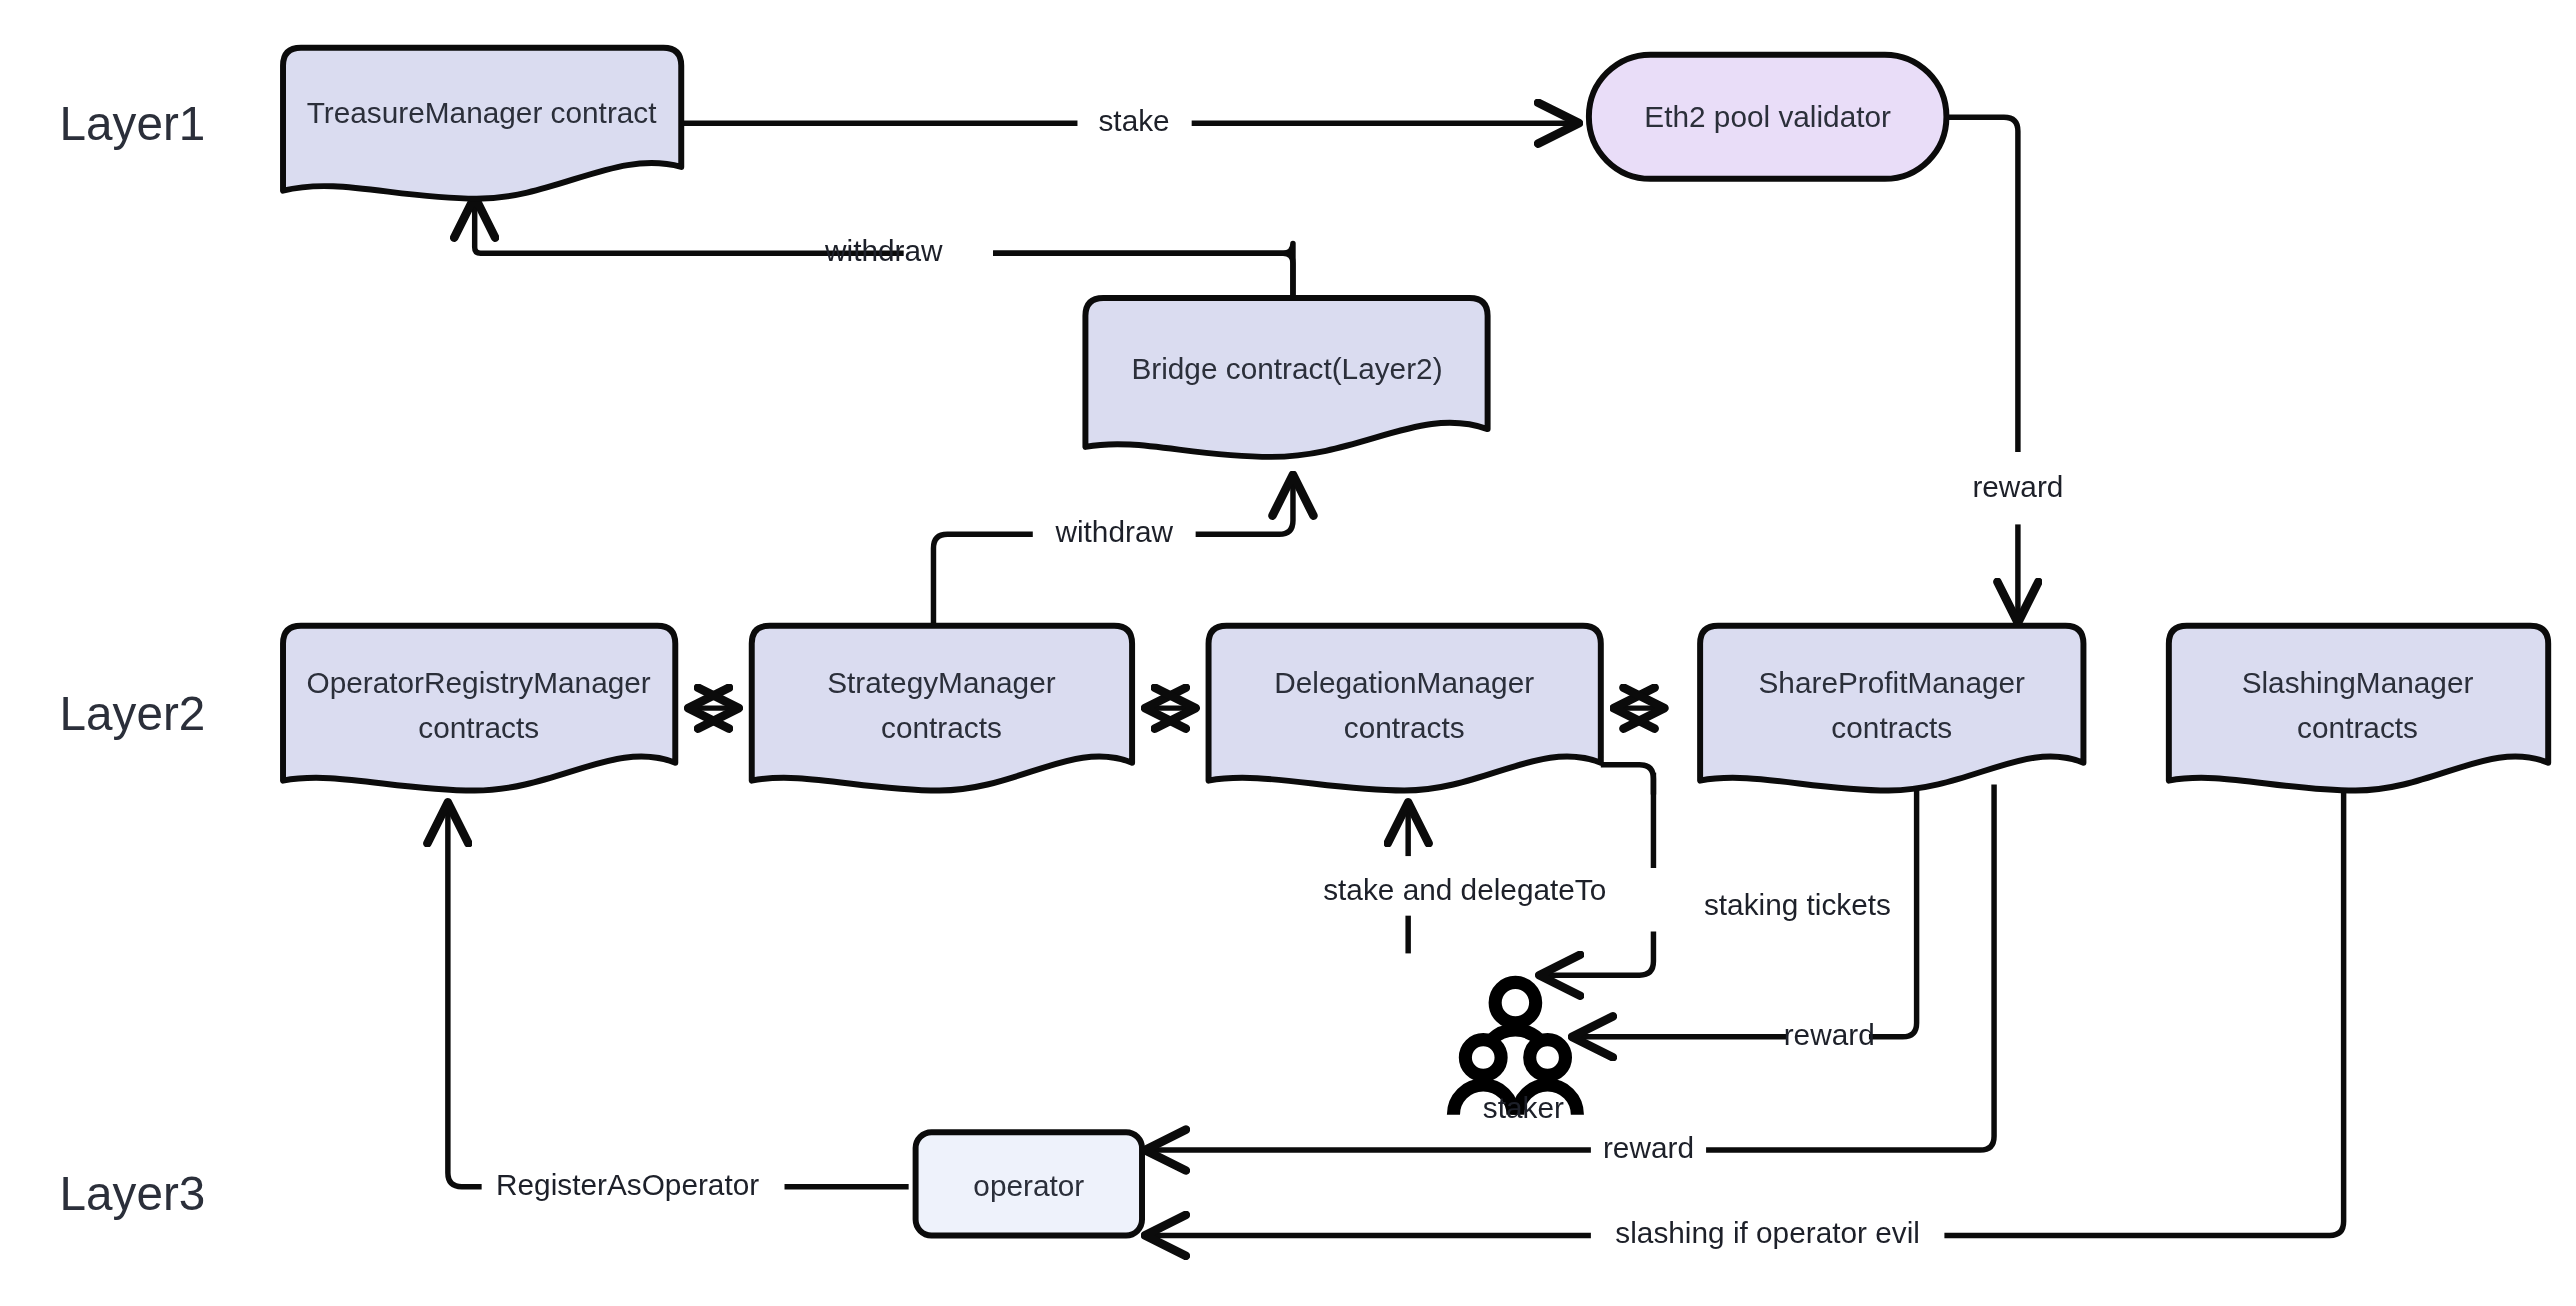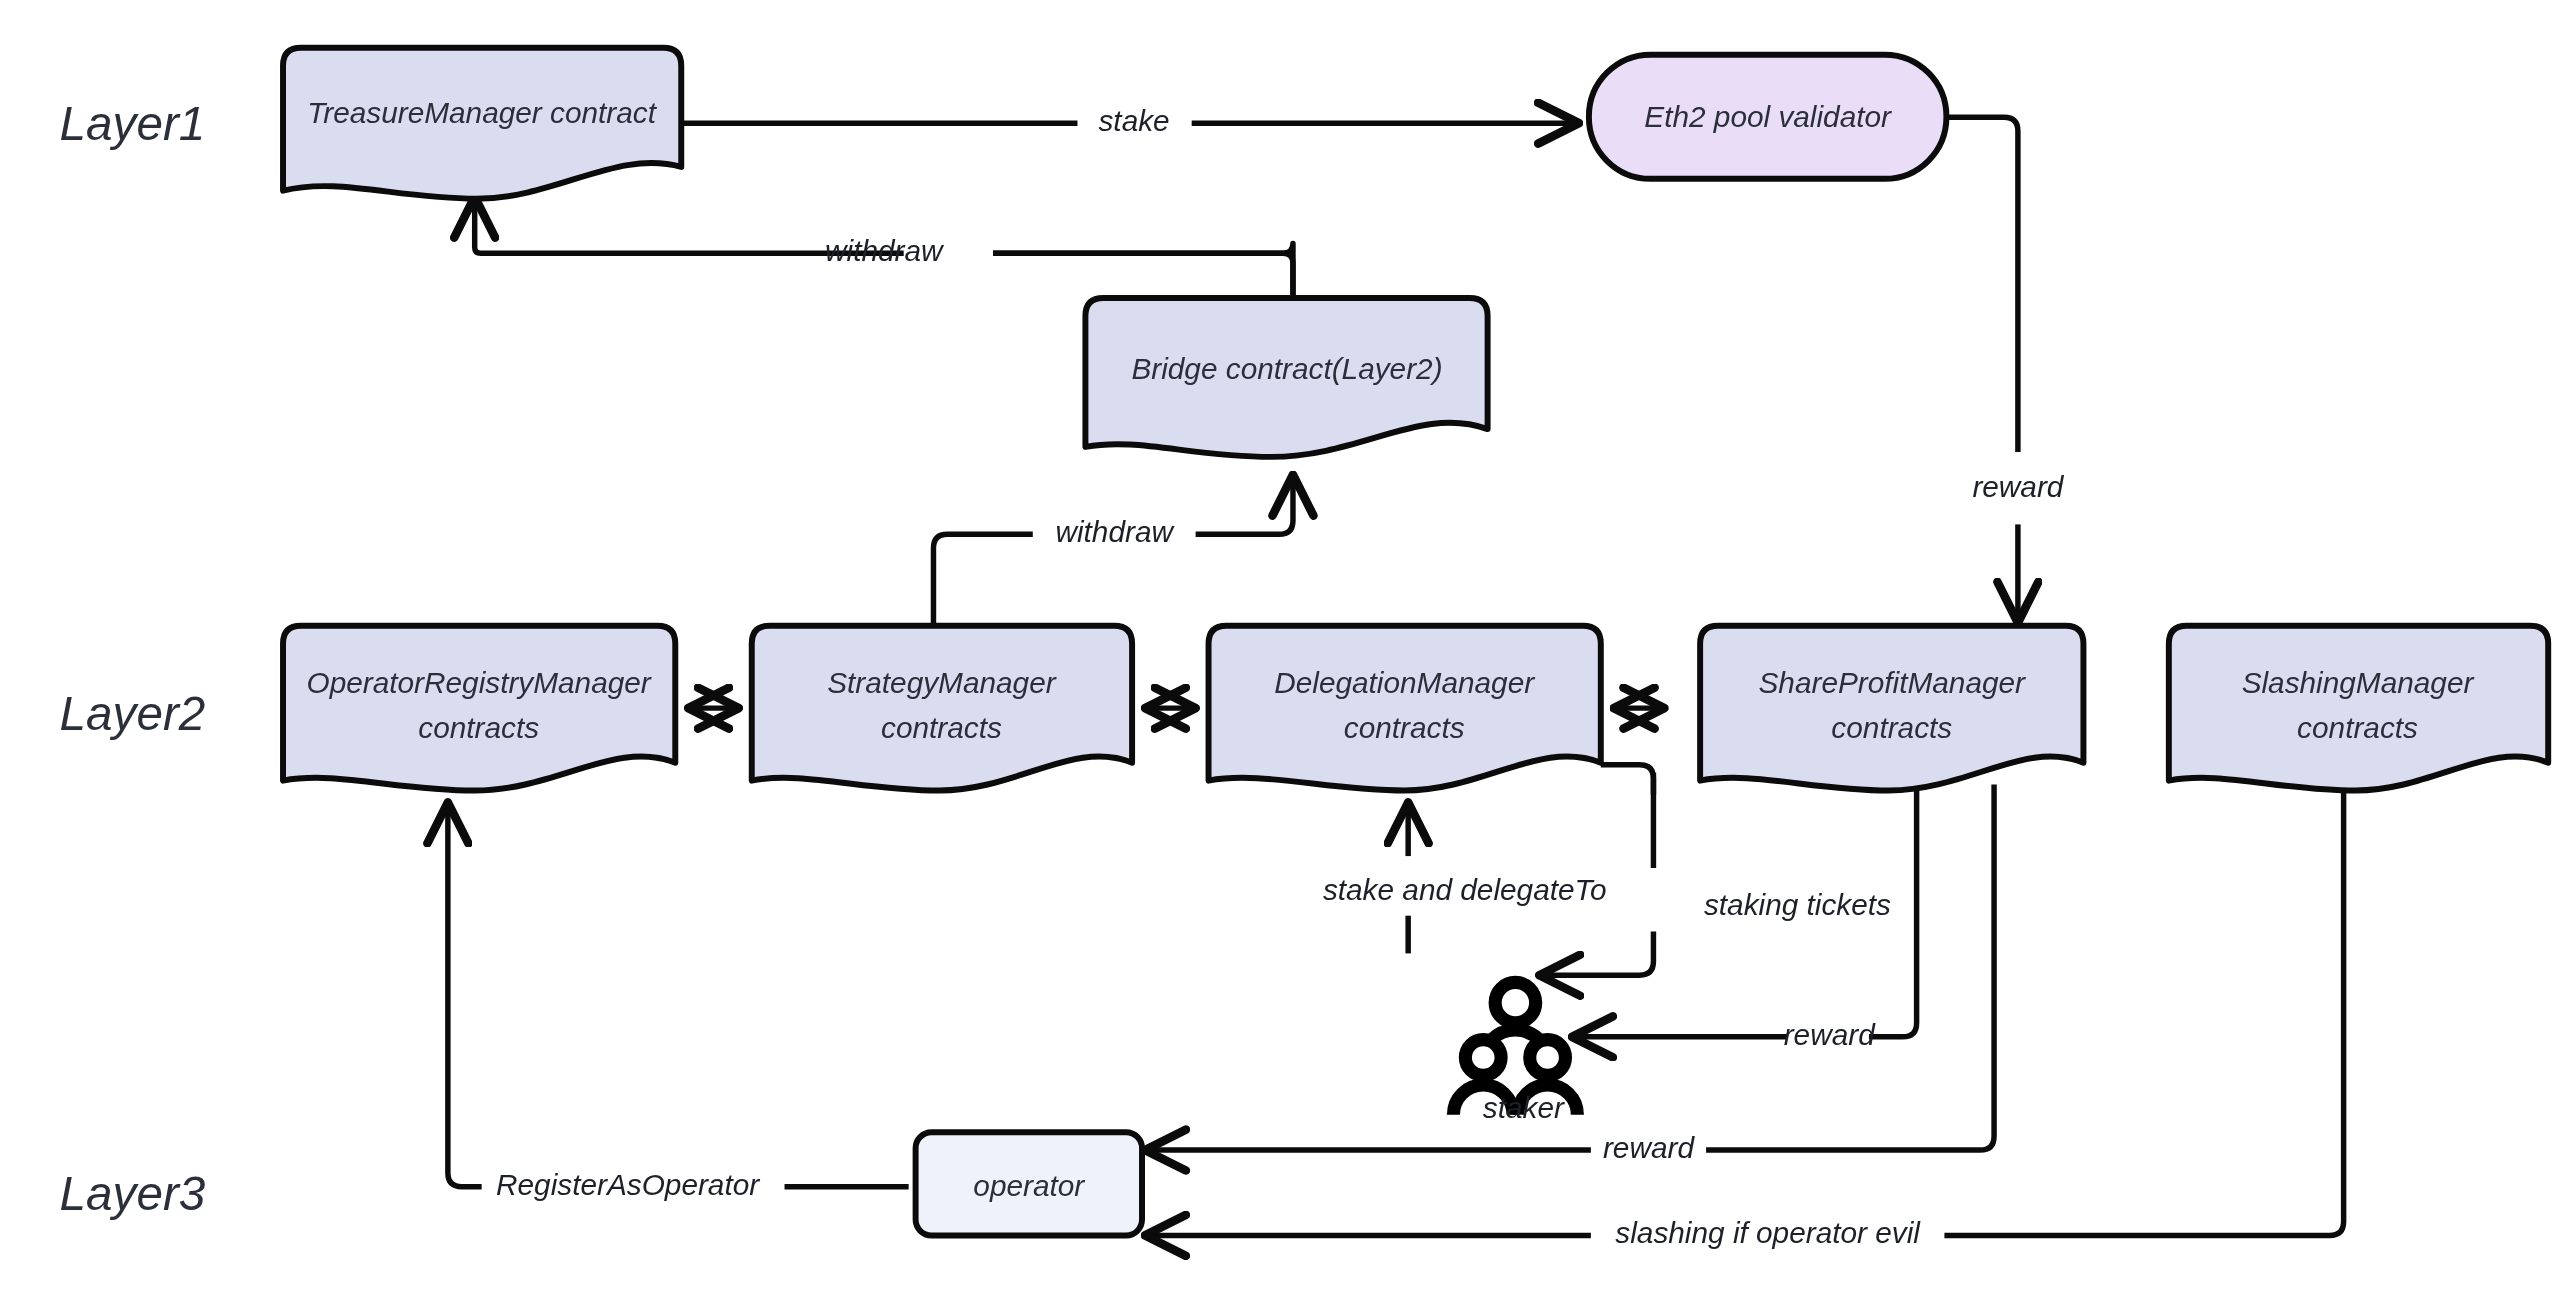--- a/index.html
+++ b/index.html
@@ -9,21 +9,20 @@
   }
   body {
     font-family: "Liberation Sans", sans-serif;
   }
   #diagram-root {
     position: relative;
     width: 2576px;
     height: 1307px;
     background: #ffffff;
     overflow: hidden;
-    font-style: italic;
   }
   svg#diagram {
     display: block;
     width: 2576px;
     height: 1307px;
   }
   .node-shape {
     stroke: #0b0b0b;
     stroke-width: 6;
     stroke-linejoin: round;

